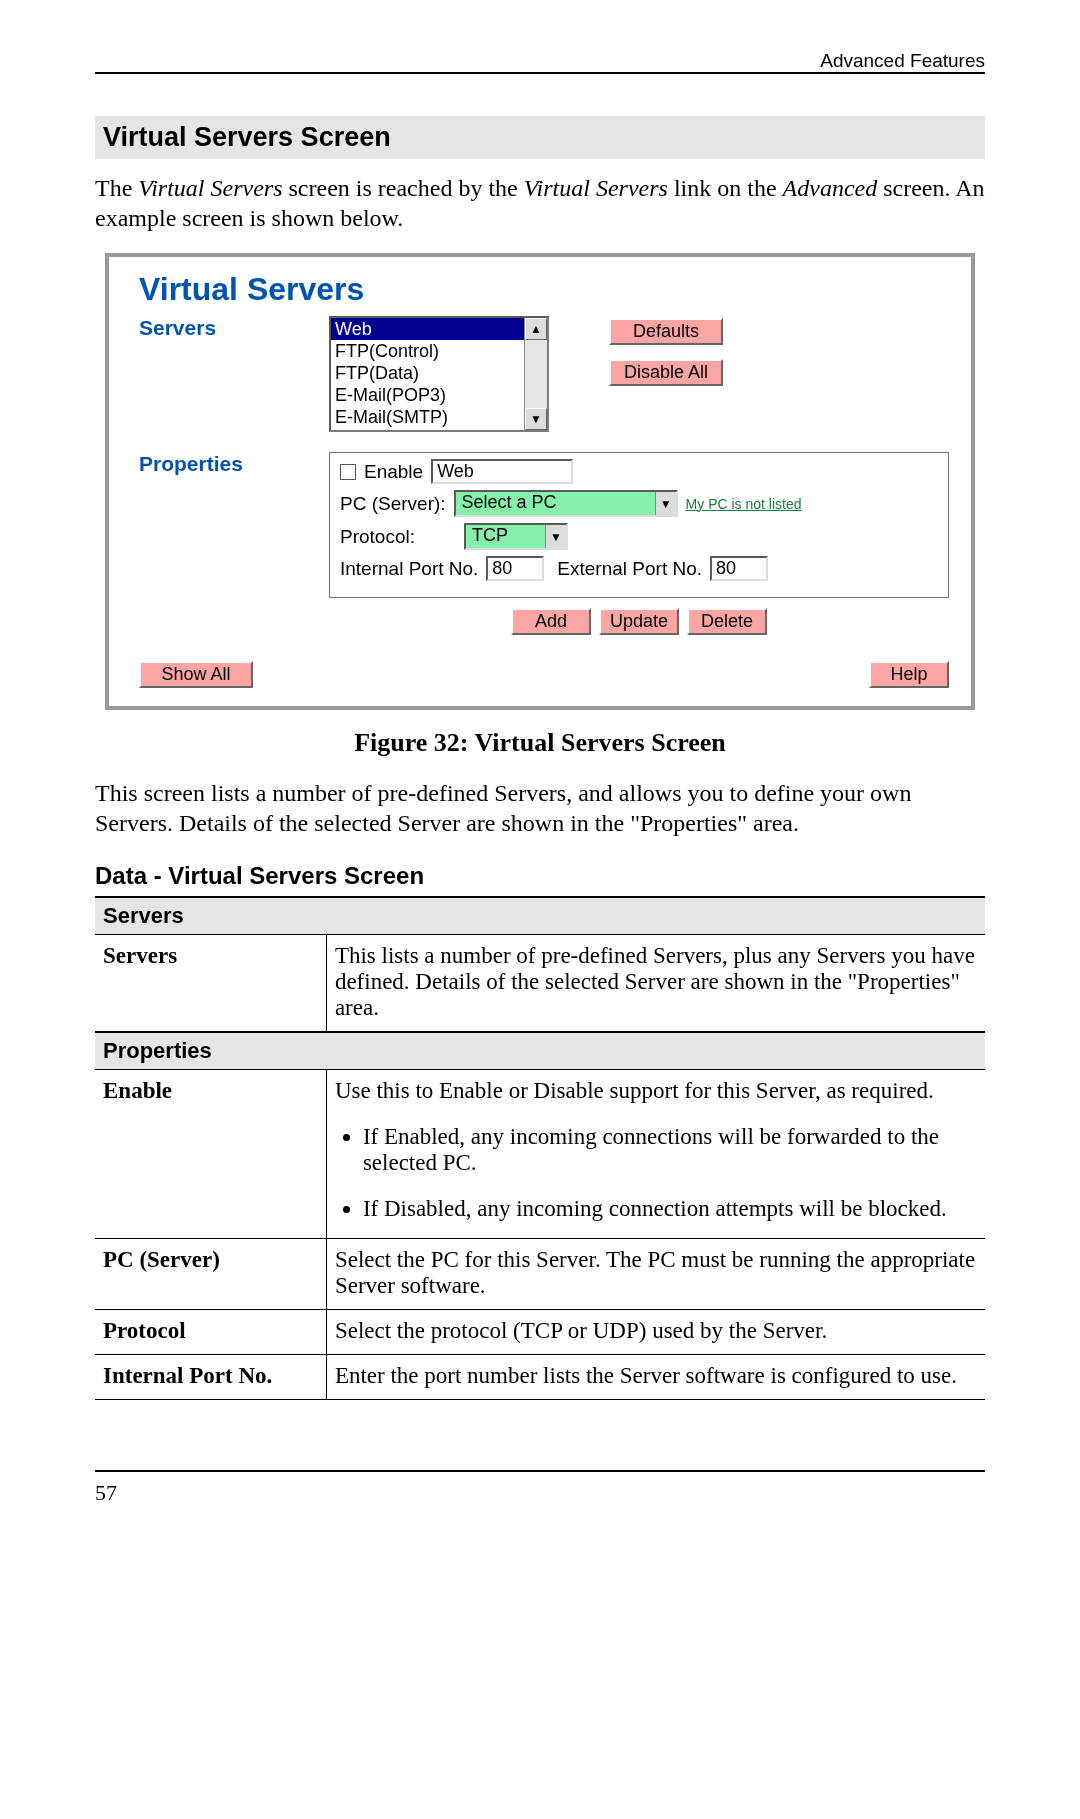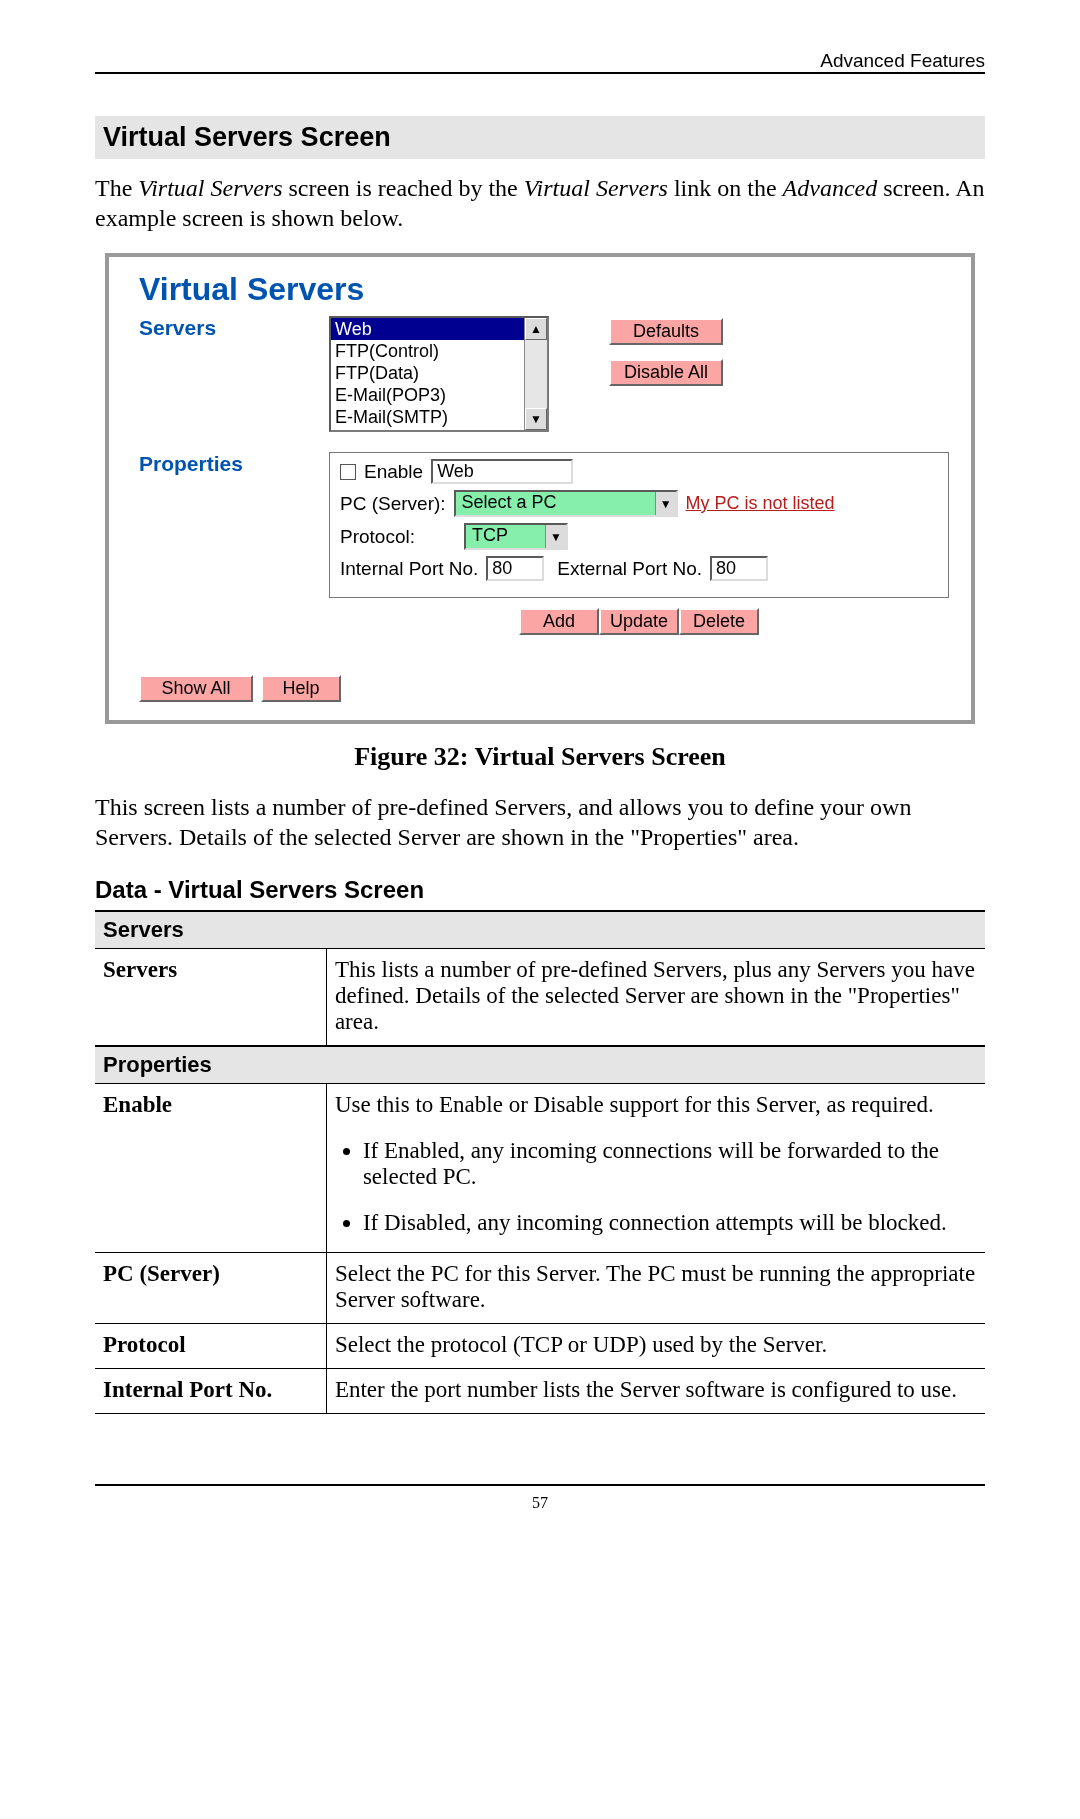--- a/index.html
+++ b/index.html
@@ -148,23 +148,23 @@
     height:23px;
   }
   .dropdown .dd-val { padding:0 6px; font-size:18px; line-height:21px; }
   .dropdown .dd-arrow {
     width:20px;
     background:#dcdcdc;
     border-left:1px solid #888;
     display:flex;align-items:center;justify-content:center;
     font-size:12px;
   }
-  .link-pink { color:#b91c1c; text-decoration:underline; font-size:18px;text-align:right; }
-  .btn-row { display:flex; gap:0; justify-content:center; margin-top:4px; }
-  .bottom-row { display:flex; gap:8px; justify-content:flex-start; margin-top:40px; }
+  .link-pink { color:#15803d; text-decoration:underline; font-size:14px;text-align:right; }
+  .btn-row { display:flex; gap:8px; justify-content:center; margin-top:4px; }
+  .bottom-row { display:flex; gap:8px; justify-content:space-between; margin-top:26px; }
 
   
   .fig-caption {
     text-align:center;
     font-weight:bold;
     font-size:26px;
     margin-bottom:20px;
   }
 
   
@@ -205,22 +205,22 @@
   }
   table.doc td.val li { margin-bottom:6px;margin-top:20px; }
 
   
   .footer-rule {
     border:0;
     border-top:2.5px solid #000;
     margin-top:70px;
   }
   .page-num {
-    text-align:center;
-    font-size:16px;
+    text-align:left;
+    font-size:22px;
   }
 </style>
 </head>
 <body>
 
 <div class="page">
 
   <div class="header-text">Advanced Features</div>
   <hr class="top-rule">
 

